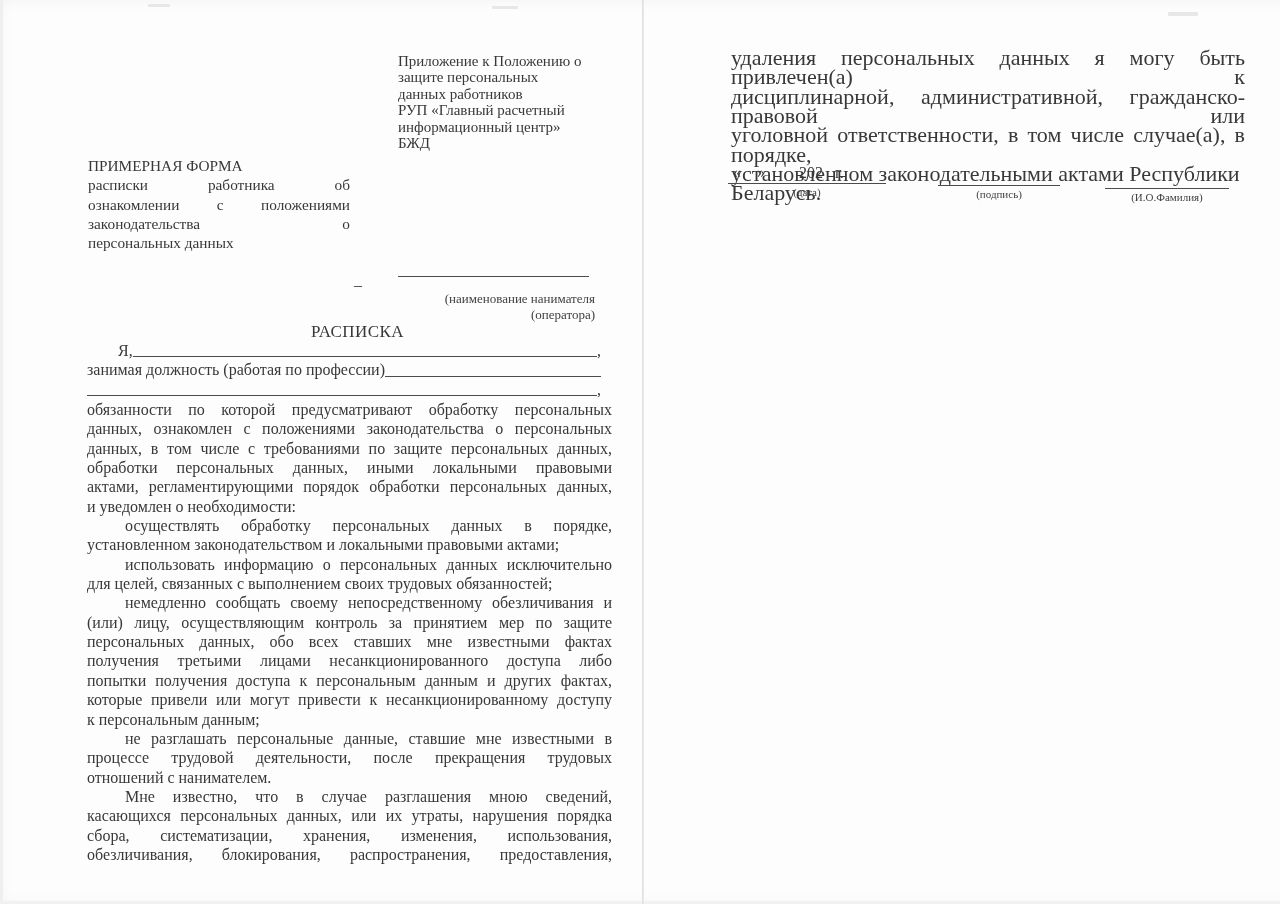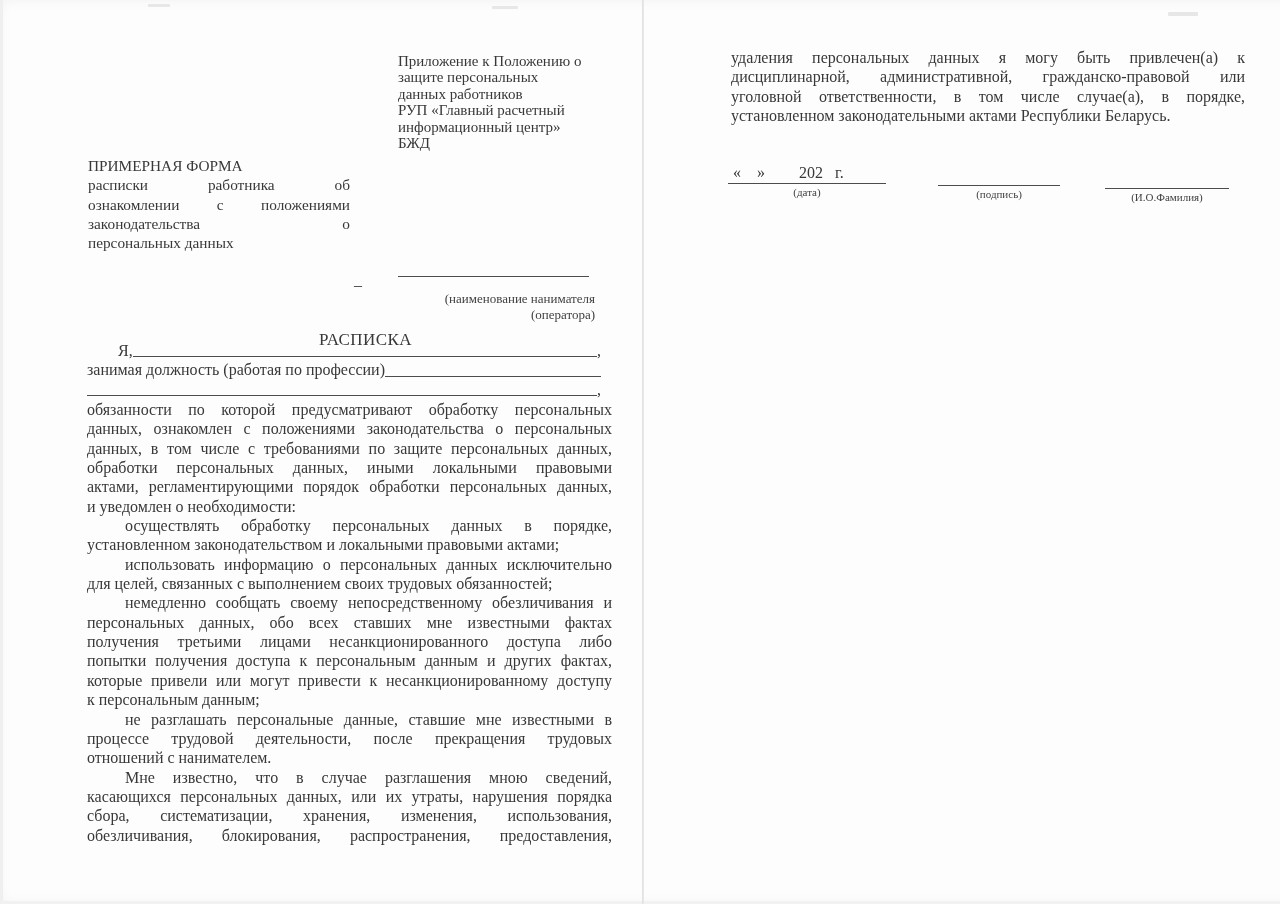--- a/index.html
+++ b/index.html
@@ -40,38 +40,38 @@
   .opdash{position:absolute;left:354px;top:276px;font-size:16px;}
   .opline{
     position:absolute;left:398px;top:258px;width:191px;height:18px;
     border-bottom:1px solid #4c4c4c;
   }
   .opcap{
     position:absolute;left:392px;top:291px;width:203px;
     font-size:13px;text-align:right;color:#414141;
   }
   .rtitle{
-    position:absolute;left:87px;top:322px;width:525px;margin:8px;
+    position:absolute;left:87px;top:322px;width:525px;margin:0;
     font-size:17px;font-weight:normal;text-align:center;text-indent:16px;
     letter-spacing:.4px;
   }
   .intro{position:absolute;left:87px;top:341px;width:514px;font-size:16px;}
   .irow{display:flex;align-items:flex-end;height:19.4px;line-height:19.4px;}
   .irow .lbl{white-space:nowrap;}
   .irow .ind{padding-left:31px;}
   .ufill{flex:1;border-bottom:1px solid #4c4c4c;margin-bottom:3px;height:1px;}
   .body{
     position:absolute;left:87px;top:400px;width:525px;
     font-size:16px;line-height:19.35px;
   }
 
   
   .rbody{
     position:absolute;left:731px;top:48px;width:514px;
-    font-size:16px;line-height:19.35px;
+    font-size:22px;line-height:19.35px;
   }
   .sigrow{position:absolute;left:731px;top:160px;width:514px;height:60px;font-size:16px;}
   .siggrp{position:absolute;}
   .sigline{
     display:flex;align-items:flex-end;
     border-bottom:1px solid #4c4c4c;height:21px;line-height:20px;
   }
   .sigcap{font-size:11px;text-align:center;color:#414141;margin-top:2px;}
   .grp-date{left:-3px;top:2px;width:158px;}
   .grp-sign{left:207px;top:4px;width:122px;}
@@ -140,20 +140,21 @@
       <div class="bl j">данных, ознакомлен с положениями законодательства о персональных</div>
       <div class="bl j">данных, в том числе с требованиями по защите персональных данных,</div>
       <div class="bl j">обработки персональных данных, иными локальными правовыми</div>
       <div class="bl j">актами, регламентирующими порядок обработки персональных данных,</div>
       <div class="bl e">и уведомлен о необходимости:</div>
       <div class="bl j i">осуществлять обработку персональных данных в порядке,</div>
       <div class="bl e">установленном законодательством и локальными правовыми актами;</div>
       <div class="bl j i">использовать информацию о персональных данных исключительно</div>
       <div class="bl e">для целей, связанных с выполнением своих трудовых обязанностей;</div>
       <div class="bl j i">немедленно сообщать своему непосредственному обезличивания и</div>
+      <div class="bl j">(или) лицу, осуществляющим контроль за принятием мер по защите</div>
       <div class="bl j">персональных данных, обо всех ставших мне известными фактах</div>
       <div class="bl j">получения третьими лицами несанкционированного доступа либо</div>
       <div class="bl j">попытки получения доступа к персональным данным и других фактах,</div>
       <div class="bl j">которые привели или могут привести к несанкционированному доступу</div>
       <div class="bl e">к персональным данным;</div>
       <div class="bl j i">не разглашать персональные данные, ставшие мне известными в</div>
       <div class="bl j">процессе трудовой деятельности, после прекращения трудовых</div>
       <div class="bl e">отношений с нанимателем.</div>
       <div class="bl j i">Мне известно, что в случае разглашения мною сведений,</div>
       <div class="bl j">касающихся персональных данных, или их утраты, нарушения порядка</div>

